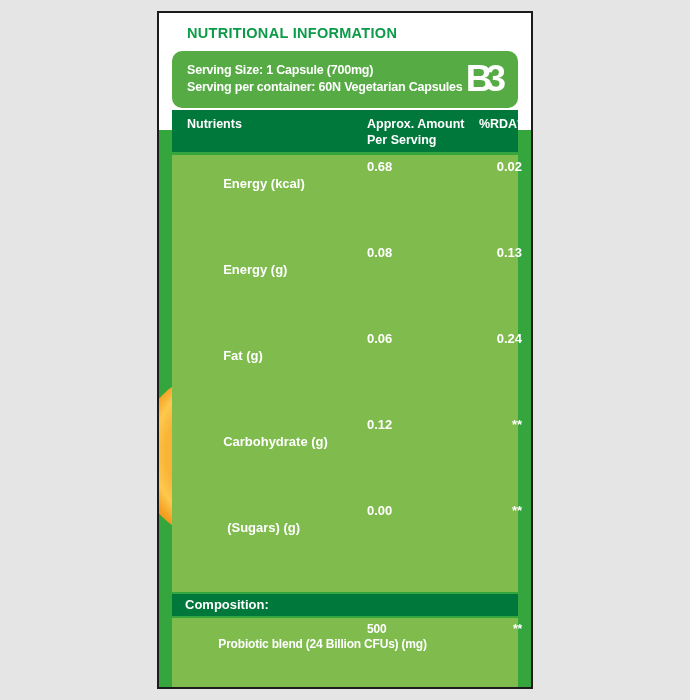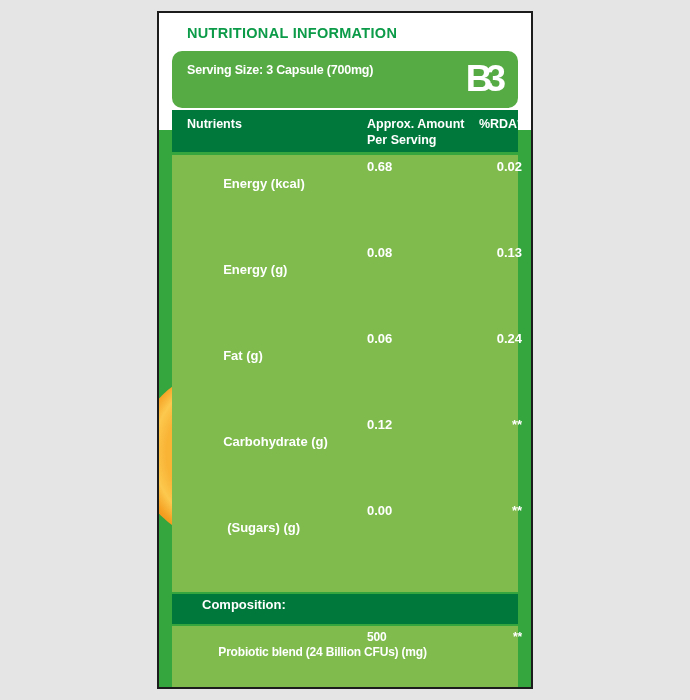--- a/index.html
+++ b/index.html
@@ -54,21 +54,21 @@
 
   .rows {
     margin-top:3px; background:var(--section_light_green,#7FBC4D);
     padding:3px 0 4px 0; font-size:13px;
   }
   .row { position:relative; line-height:17.2px; padding-left:15px; white-space:pre; }
   .row .col-amount, .row .col-rda { top:0; }
   .row.indent { padding-left:19px; }
 
   .comp-bar {
-    margin-top:2px; height:30px; line-height:22px; padding-left:30px;
+    margin-top:2px; height:22px; line-height:22px; padding-left:13px;
     background:var(--header_bar_dark_green,#00783C); font-size:13px; white-space:pre;
   }
 
   .comp-rows {
     margin-top:2px; background:var(--section_light_green,#7FBC4D);
     padding:4px 0 5px 0; font-size:12px; letter-spacing:-0.2px;
   }
   .comp-rows .row { line-height:15.2px; }
 </style>
 </head>
@@ -77,21 +77,22 @@
 <div class="page">
   <div class="label">
     <div class="top-white"></div>
     <div class="orange"></div>
 
     <div class="content">
 
       <div class="title">NUTRITIONAL INFORMATION</div>
 
       <div class="serving-box">
-        <div>Serving Size: 3 Capsule (700mg)</div>
+        <div>Serving Size: 1 Capsule (700mg)</div>
+        <div>Serving per container: 60N Vegetarian Capsules</div>
         <div class="logo">B3</div>
       </div>
 
       <div class="thead">
         <span>Nutrients</span>
         <span class="col-amount"><span>Approx. Amount</span><br><span>Per Serving</span></span>
         <span class="col-rda">%RDA*</span>
       </div>
 
       <div class="rows">

